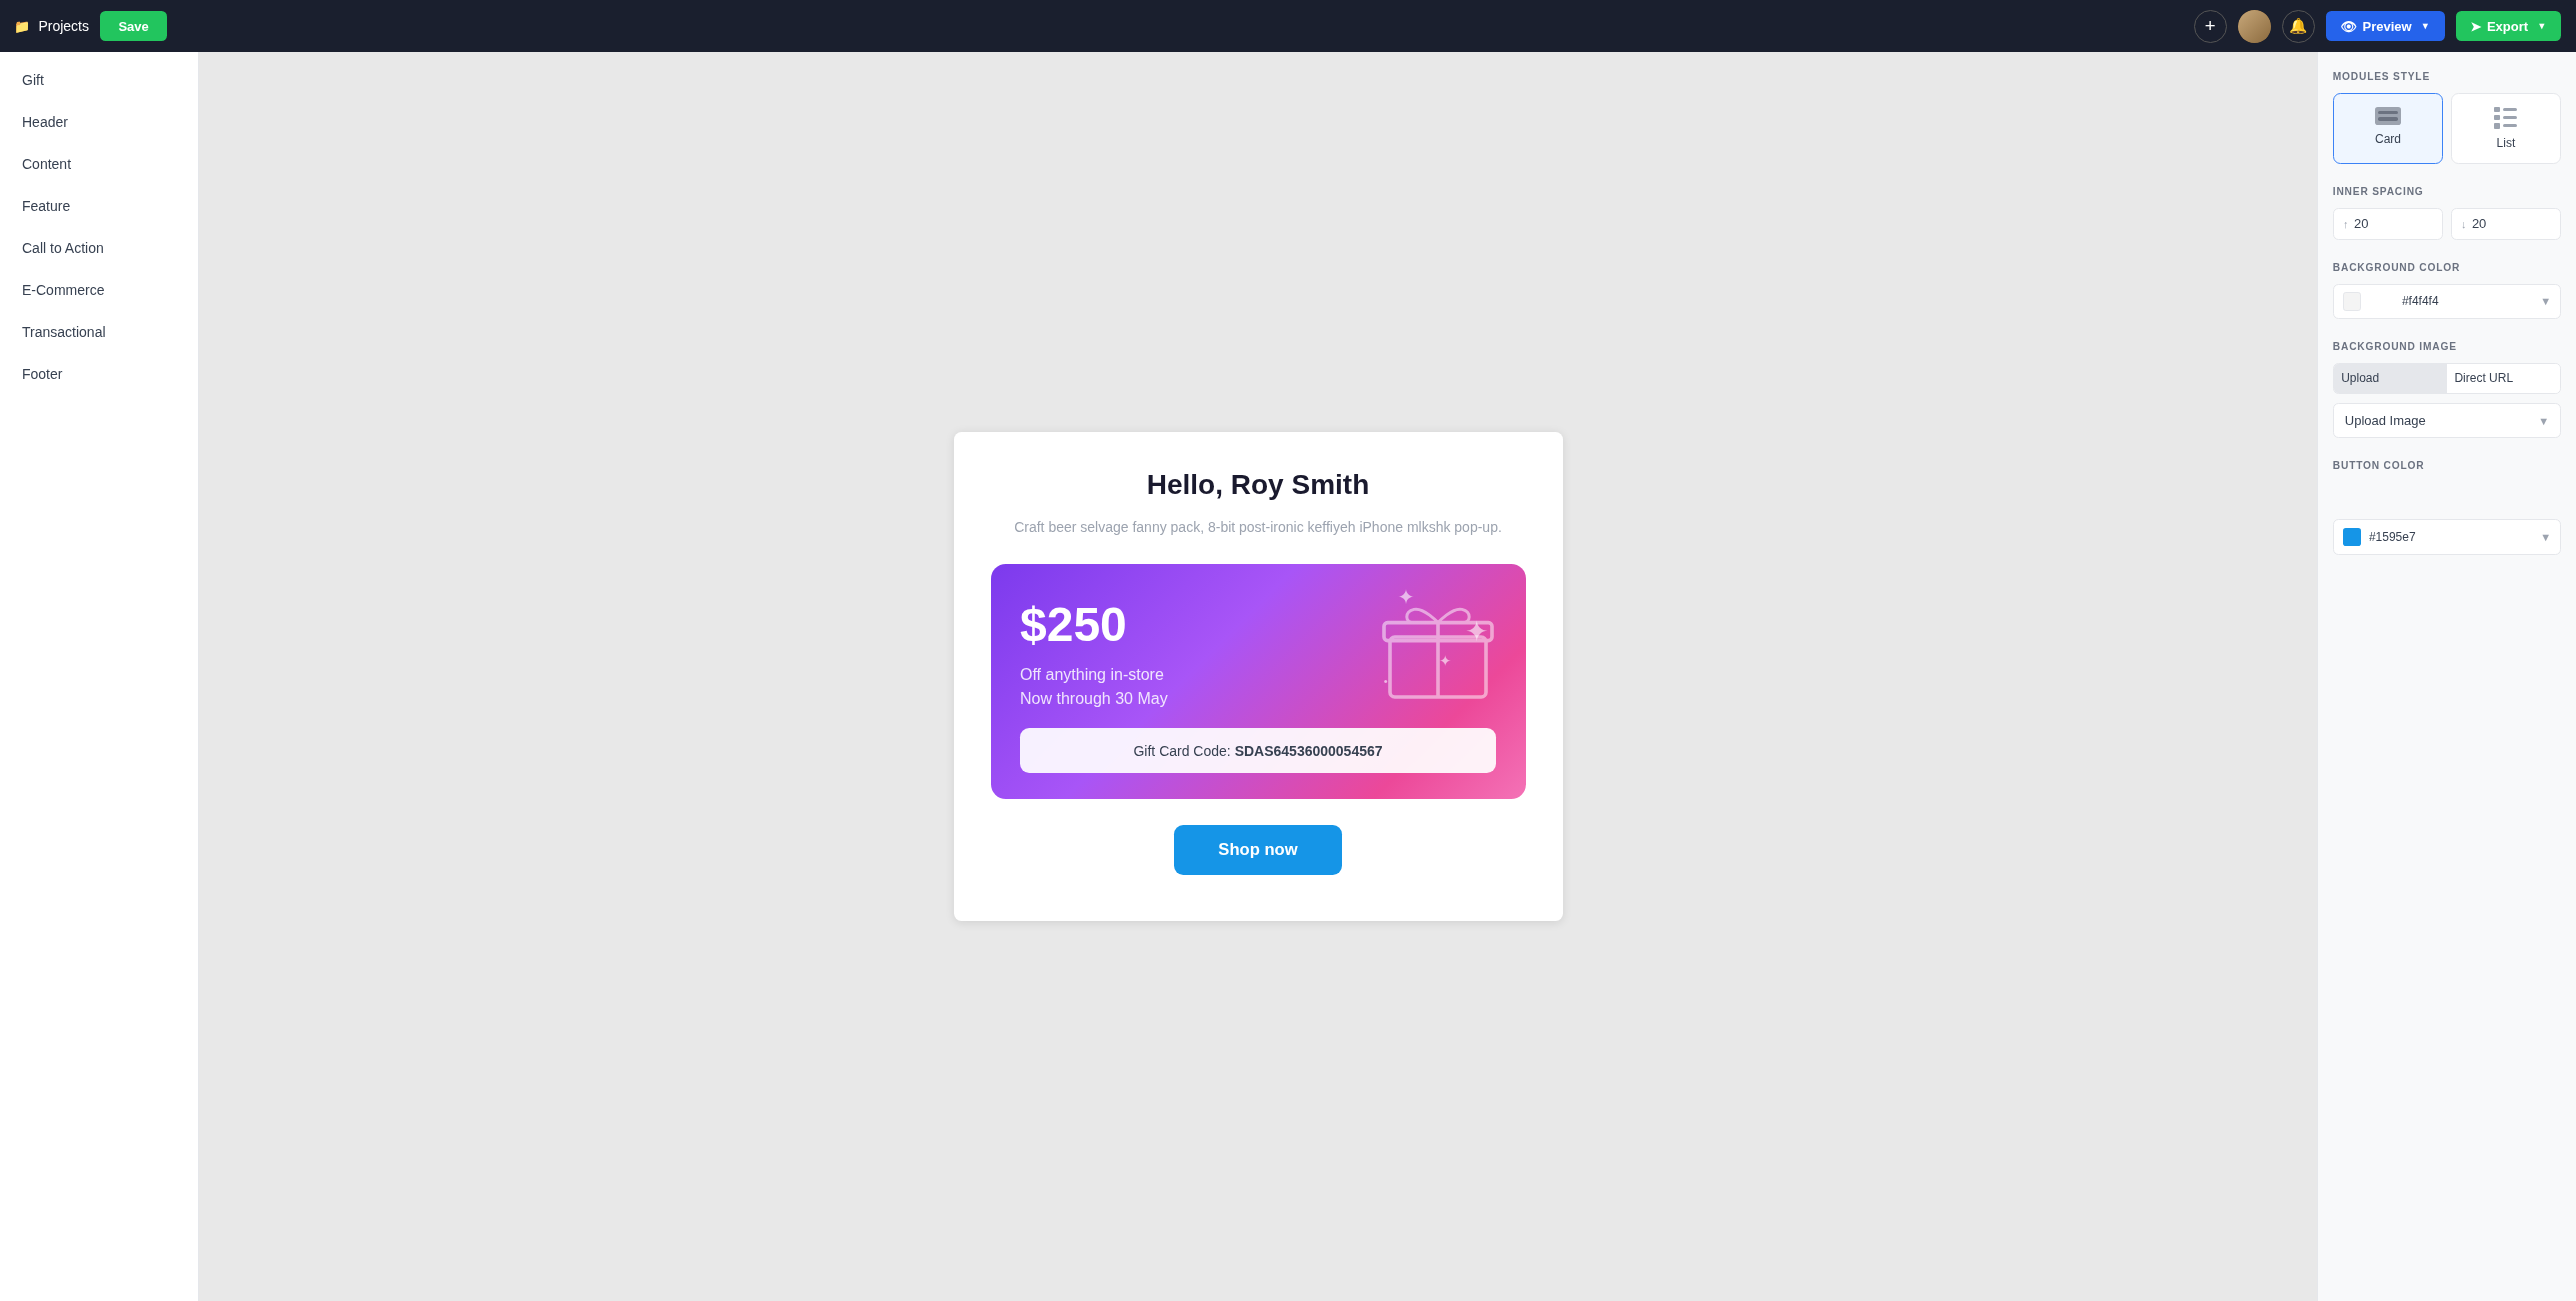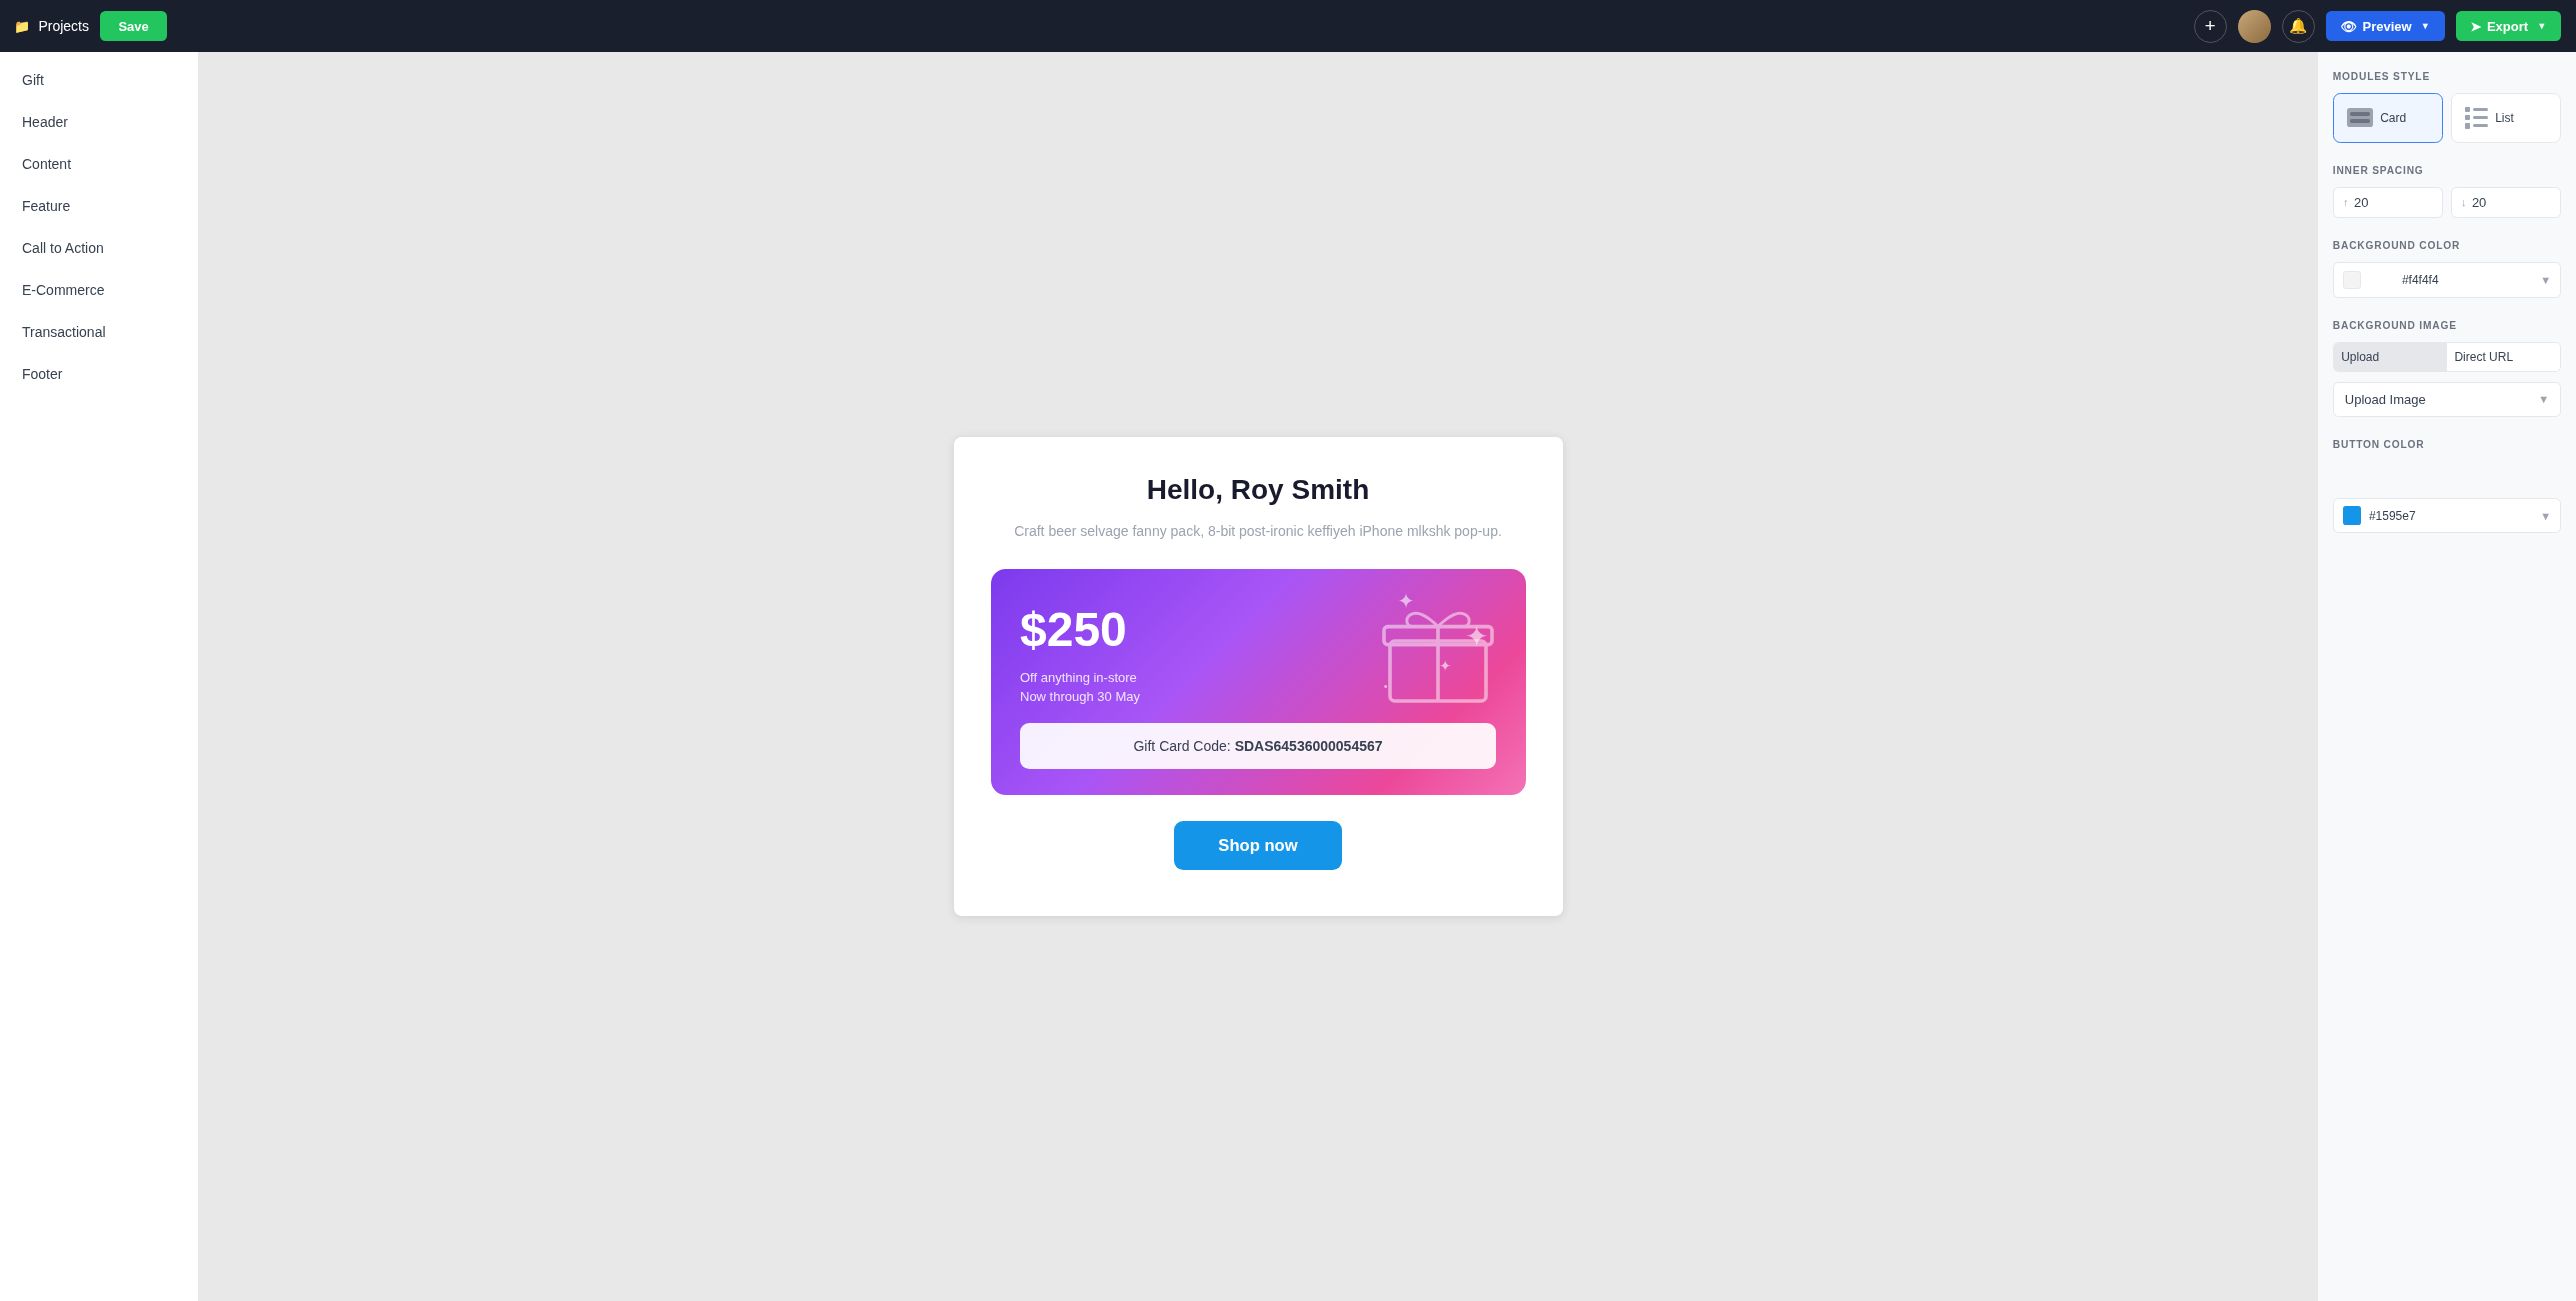--- a/index.html
+++ b/index.html
@@ -127,21 +127,21 @@
       margin-bottom: 26px;
     }
     .gift-amount {
       color: #fff;
       font-size: 48px;
       font-weight: 700;
       margin-bottom: 11px;
     }
     .gift-desc {
       color: rgba(255,255,255,0.85);
-      font-size: 13px;
+      font-size: 16px;
       line-height: 1.5;
     }
     .gift-code-box {
       background: rgba(255,255,255,0.92);
       border-radius: 9.2px;
       padding: 14.8px 22px;
       margin-top: 16.6px;
       text-align: center;
       font-size: 14px;
       color: #374151;
@@ -182,21 +182,21 @@
       grid-template-columns: 1fr 1fr;
       gap: 7.4px;
       margin-bottom: 22px;
     }
     .style-option {
       background: #fff;
       border: 1.8px solid #e5e7eb;
       border-radius: 7.4px;
       padding: 13px;
       display: flex;
-      flex-direction: row;
+      flex-direction: column;
       align-items: center;
       gap: 7.4px;
       cursor: pointer;
       font-size: 12px;
       color: #374151;
     }
     .style-option.active {
       border-color: #3b82f6;
       background: #eff6ff;
     }

